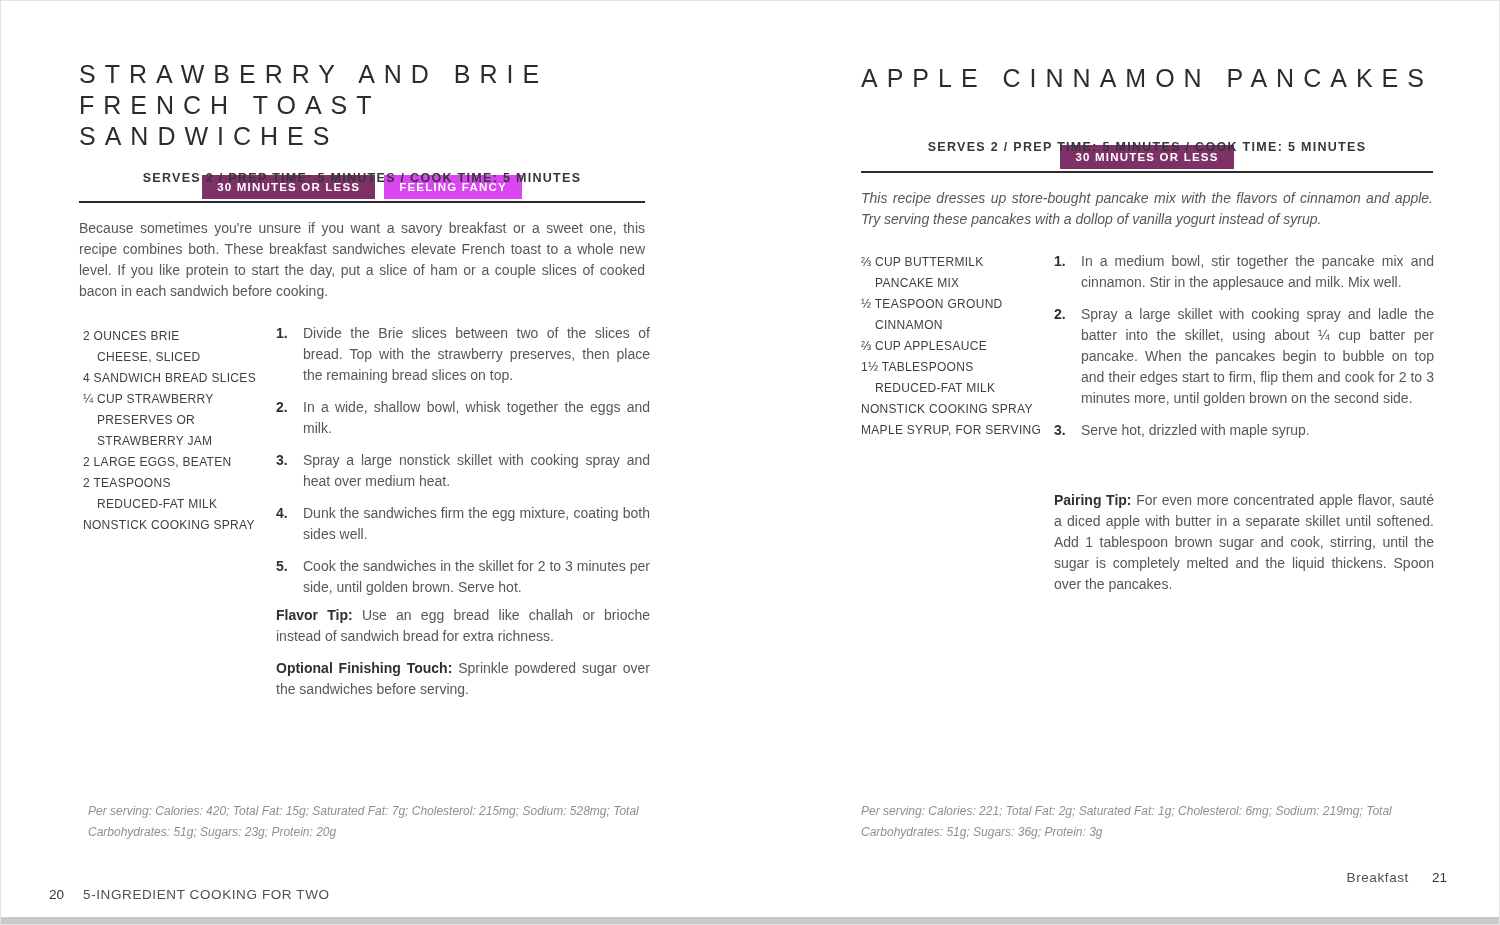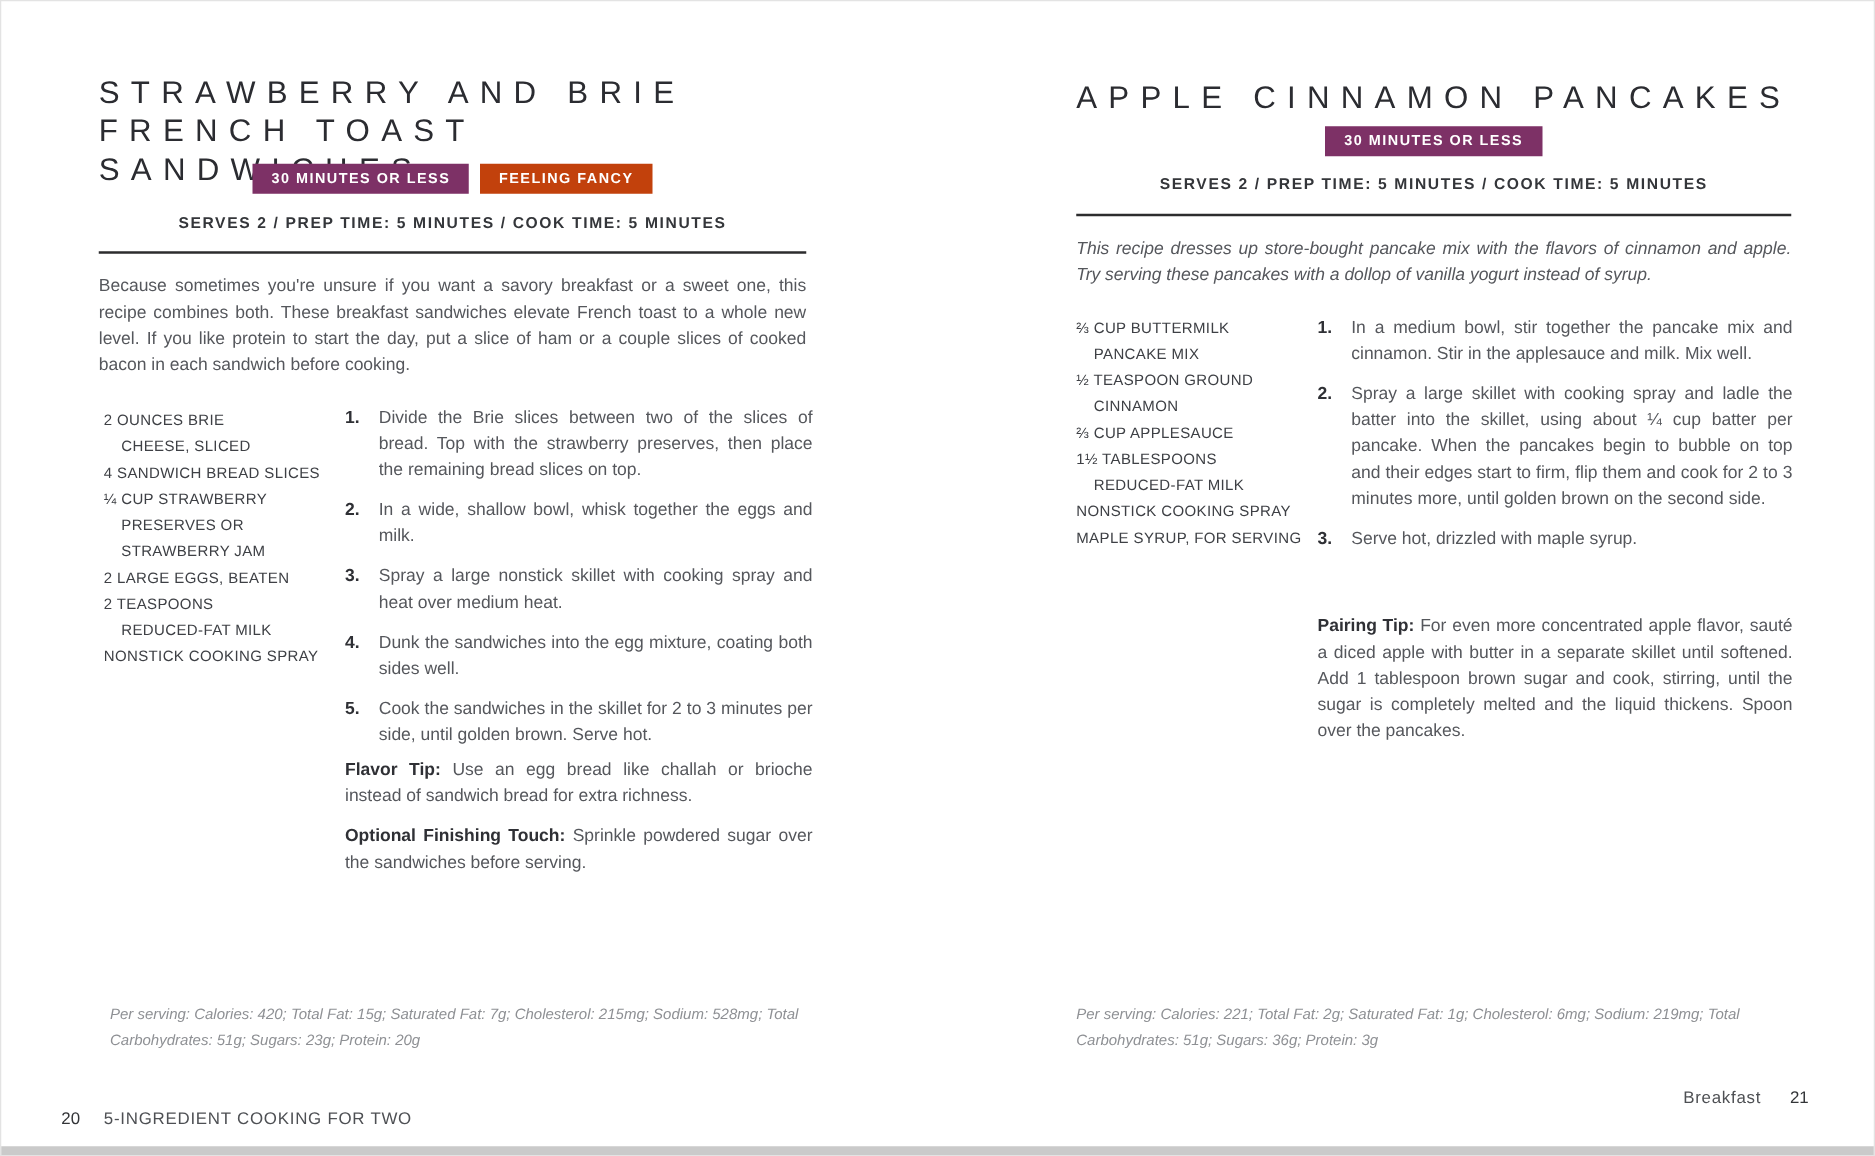--- a/index.html
+++ b/index.html
@@ -36,20 +36,21 @@
   }
   .badge {
     height: 24px;
     display: inline-flex; align-items: center;
     padding: 0 15px;
     color: #ffffff;
     font-weight: bold;
     font-size: 11.5px;
     letter-spacing: 1.2px;
     white-space: nowrap;
+    margin-top: 44px;
   }
   .serves {
     text-align: center;
     font-weight: bold;
     font-size: 12.5px;
     letter-spacing: 1.3px;
     color: #34363a;
     white-space: nowrap;
   }
   .rule { height: 2px; background: #2c2c2e; }
@@ -106,21 +107,21 @@
 <div class="spread">
 
   <div>
     <div class="abs recipe-title" style="left:78px; top:58px; width:566px;">STRAWBERRY AND BRIE
 FRENCH TOAST SANDWICHES</div>
 
     <div class="abs badges" style="left:78px; top:130px; width:566px;">
 
         <span class="badge" style="background: rgb(125, 49, 102);">30 MINUTES OR LESS</span>
 
-        <span class="badge" style="background: #c2410c;">FEELING FANCY</span>
+        <span class="badge" style="background: #d946ef;">FEELING FANCY</span>
 
     </div>
 
     <div class="abs serves" style="left:78px; top:170px; width:566px;">SERVES 2 / PREP TIME: 5 MINUTES / COOK TIME: 5 MINUTES</div>
 
     <div class="abs rule" style="left:78px; top:200px; width:566px;"></div>
 
     <div class="abs intro" style="left:78px; top:217px; width:566px;">Because sometimes you're unsure if you want a savory breakfast or a sweet one, this recipe combines both. These breakfast sandwiches elevate French toast to a whole new level. If you like protein to start the day, put a slice of ham or a couple slices of cooked bacon in each sandwich before cooking.</div>
 
     <div class="abs ingredients" style="left:82px; top:325px; width:195px;">
@@ -155,21 +156,21 @@
           <span class="step-text">In a wide, shallow bowl, whisk together the eggs and milk.</span>
         </div>
 
         <div class="step">
           <span class="step-num">3.</span>
           <span class="step-text">Spray a large nonstick skillet with cooking spray and heat over medium heat.</span>
         </div>
 
         <div class="step">
           <span class="step-num">4.</span>
-          <span class="step-text">Dunk the sandwiches into the egg mixture, coating both sides well.</span>
+          <span class="step-text">Dunk the sandwiches firm the egg mixture, coating both sides well.</span>
         </div>
 
         <div class="step">
           <span class="step-num">5.</span>
           <span class="step-text">Cook the sandwiches in the skillet for 2 to 3 minutes per side, until golden brown. Serve hot.</span>
         </div>
 
     </div>
 
     <div class="abs tips" style="left:275px; top:604px; width:374px;">

